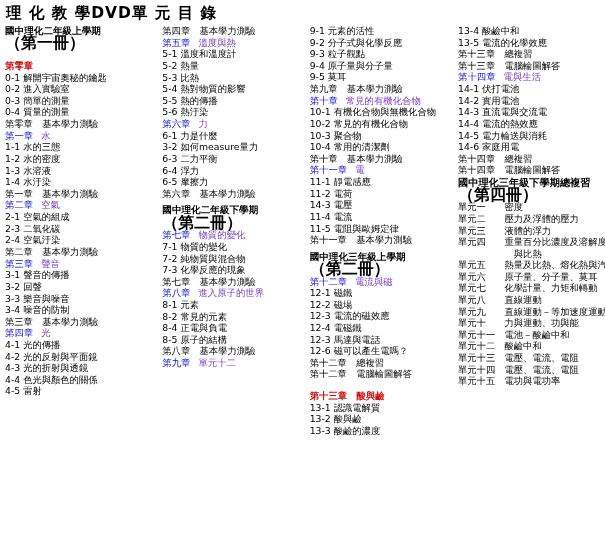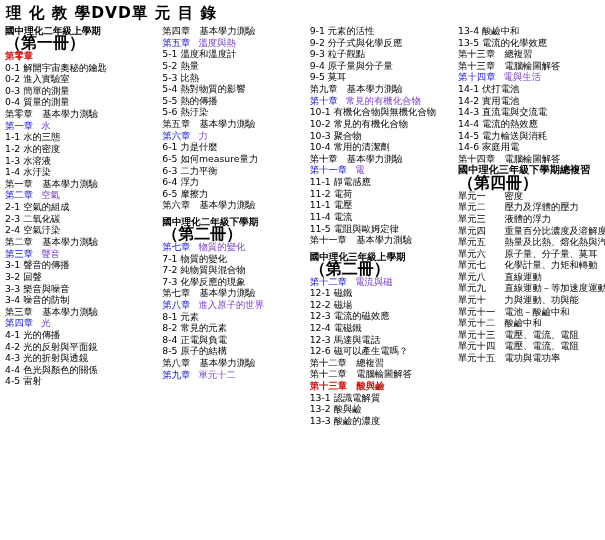--- a/index.html
+++ b/index.html
@@ -62,35 +62,35 @@
   .chap-blue .sec {
     color: #7a3fc4;
     margin-left: 8px;
   }
   .chap-red {
     font-size: 9.4px;
     line-height: 11.8px;
     font-weight: bold;
     color: #cc1111;
     white-space: nowrap;
+    margin-top: 10px;
   }
   .plain-b {
     font-size: 9.3px;
     line-height: 11.6px;
     color: #000000;
     white-space: nowrap;
   }
   .spacer { height: 5px; }
   .totalhead {
     font-size: 10.2px;
     line-height: 13px;
     font-weight: bold;
     color: #000000;
     white-space: nowrap;
-    font-family: Liberation Mono, monospace;
   }
 </style>
 </head>
 <body>
 
 <div id="page">
 
   <div class="title">理 化 教 學DVD單 元 目 錄</div>
 
   <div class="cols">
@@ -129,24 +129,23 @@
       </div>
     <div class="col c2">
         <div class="plain-b">第四章　基本學力測驗</div>
         <div class="chap-blue"><span>第五章</span><span class="sec">溫度與熱</span></div>
         <div class="plain-b">5-1 溫度和溫度計</div>
         <div class="plain-b">5-2 熱量</div>
         <div class="plain-b">5-3 比熱</div>
         <div class="plain-b">5-4 熱對物質的影響</div>
         <div class="plain-b">5-5 熱的傳播</div>
         <div class="plain-b">5-6 熱汙染</div>
-        <div class="plain-b">第五章　基本學力測驗</div>
         <div class="chap-blue"><span>第六章</span><span class="sec">力</span></div>
         <div class="plain-b">6-1 力是什麼</div>
-        <div class="plain-b">6-5 如何measure量力</div>
+        <div class="plain-b">3-2 如何measure量力</div>
         <div class="plain-b">6-3 二力平衡</div>
         <div class="plain-b">6-4 浮力</div>
         <div class="plain-b">6-5 摩擦力</div>
         <div class="plain-b">第六章　基本學力測驗</div>
         <div class="spacer"></div>
         <div class="bookhead">國中理化二年級下學期</div>
         <div class="bookvol">（第二冊）</div>
         <div class="chap-blue"><span>第七章</span><span class="sec">物質的變化</span></div>
         <div class="plain-b">7-1 物質的變化</div>
         <div class="plain-b">7-2 純物質與混合物</div>
@@ -169,21 +168,21 @@
         <div class="plain-b">第九章　基本學力測驗</div>
         <div class="chap-blue"><span>第十章</span><span class="sec">常見的有機化合物</span></div>
         <div class="plain-b">10-1 有機化合物與無機化合物</div>
         <div class="plain-b">10-2 常見的有機化合物</div>
         <div class="plain-b">10-3 聚合物</div>
         <div class="plain-b">10-4 常用的清潔劑</div>
         <div class="plain-b">第十章　基本學力測驗</div>
         <div class="chap-blue"><span>第十一章</span><span class="sec">電</span></div>
         <div class="plain-b">11-1 靜電感應</div>
         <div class="plain-b">11-2 電荷</div>
-        <div class="plain-b">11-1 電壓</div>
+        <div class="plain-b">14-3 電壓</div>
         <div class="plain-b">11-4 電流</div>
         <div class="plain-b">11-5 電阻與歐姆定律</div>
         <div class="plain-b">第十一章　基本學力測驗</div>
         <div class="spacer"></div>
         <div class="bookhead">國中理化三年級上學期</div>
         <div class="bookvol">（第二冊）</div>
         <div class="chap-blue"><span>第十二章</span><span class="sec">電流與磁</span></div>
         <div class="plain-b">12-1 磁鐵</div>
         <div class="plain-b">12-2 磁場</div>
         <div class="plain-b">12-3 電流的磁效應</div>
@@ -202,27 +201,29 @@
         <div class="plain-b">13-5 電流的化學效應</div>
         <div class="plain-b">第十三章　總複習</div>
         <div class="plain-b">第十三章　電腦輸圖解答</div>
         <div class="chap-blue"><span>第十四章</span><span class="sec">電與生活</span></div>
         <div class="plain-b">14-1 伏打電池</div>
         <div class="plain-b">14-2 實用電池</div>
         <div class="plain-b">14-3 直流電與交流電</div>
         <div class="plain-b">14-4 電流的熱效應</div>
         <div class="plain-b">14-5 電力輸送與消耗</div>
         <div class="plain-b">14-6 家庭用電</div>
+        <div class="plain-b">第十四章　總複習</div>
         <div class="plain-b">第十四章　電腦輸圖解答</div>
         <div class="totalhead">國中理化三年級下學期總複習</div>
         <div class="bookvol">（第四冊）</div>
         <div class="plain-b">單元一　　密度</div>
         <div class="plain-b">單元二　　壓力及浮體的壓力</div>
         <div class="plain-b">單元三　　液體的浮力</div>
         <div class="plain-b">單元四　　重量百分比濃度及溶解度、熱</div>
+        <div class="plain-b">　　　　　　與比熱</div>
         <div class="plain-b">單元五　　熱量及比熱、熔化熱與汽化熱</div>
         <div class="plain-b">單元六　　原子量、分子量、莫耳</div>
         <div class="plain-b">單元七　　化學計量、力矩和轉動</div>
         <div class="plain-b">單元八　　直線運動</div>
         <div class="plain-b">單元九　　直線運動－等加速度運動</div>
         <div class="plain-b">單元十　　力與運動、功與能</div>
         <div class="plain-b">單元十一　電池－酸鹼中和</div>
         <div class="plain-b">單元十二　酸鹼中和</div>
         <div class="plain-b">單元十三　電壓、電流、電阻</div>
         <div class="plain-b">單元十四　電壓、電流、電阻</div>

